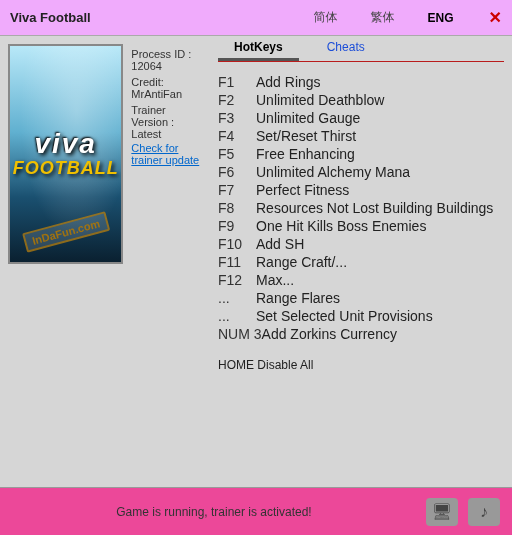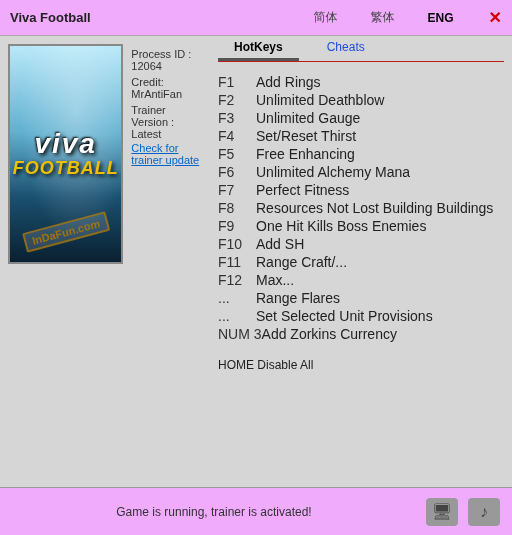--- a/index.html
+++ b/index.html
@@ -201,21 +201,21 @@
 
     #disable-all {
       margin-top: 10px;
       font-size: 12px;
       color: #222;
     }
 
     
     #bottom-bar {
       height: 48px;
-      background: #f0abfc;
+      background: #ec4899;
       border-top: 1px solid #999;
       display: flex;
       align-items: center;
       padding: 0 12px;
       gap: 10px;
     }
     #status-text {
       flex: 1;
       font-size: 12px;
       color: #333;

